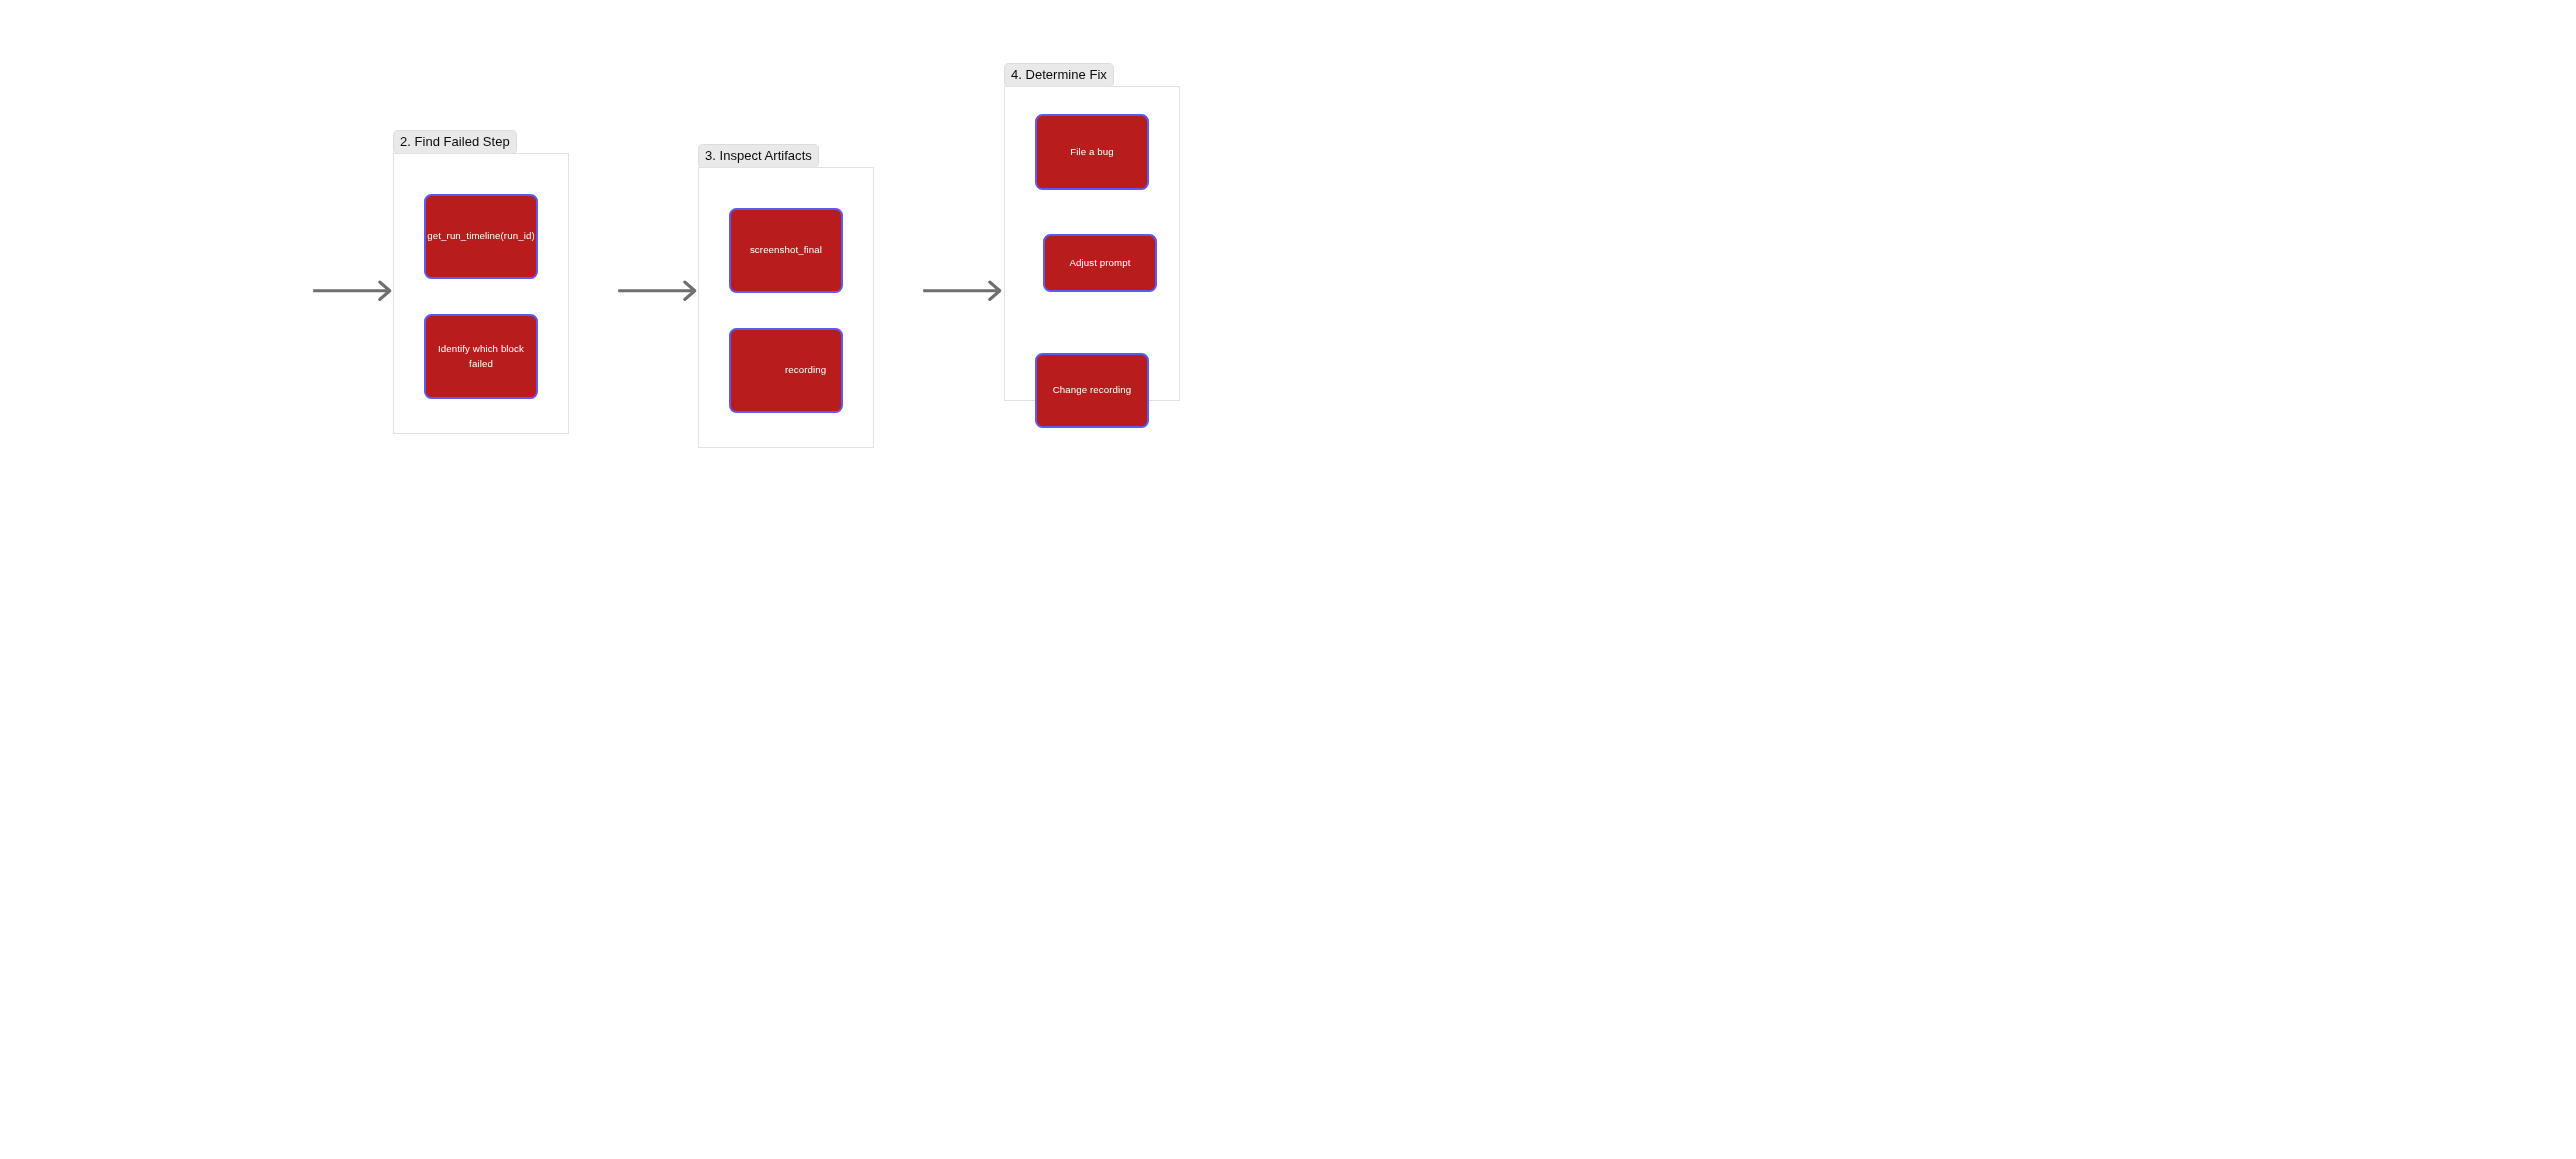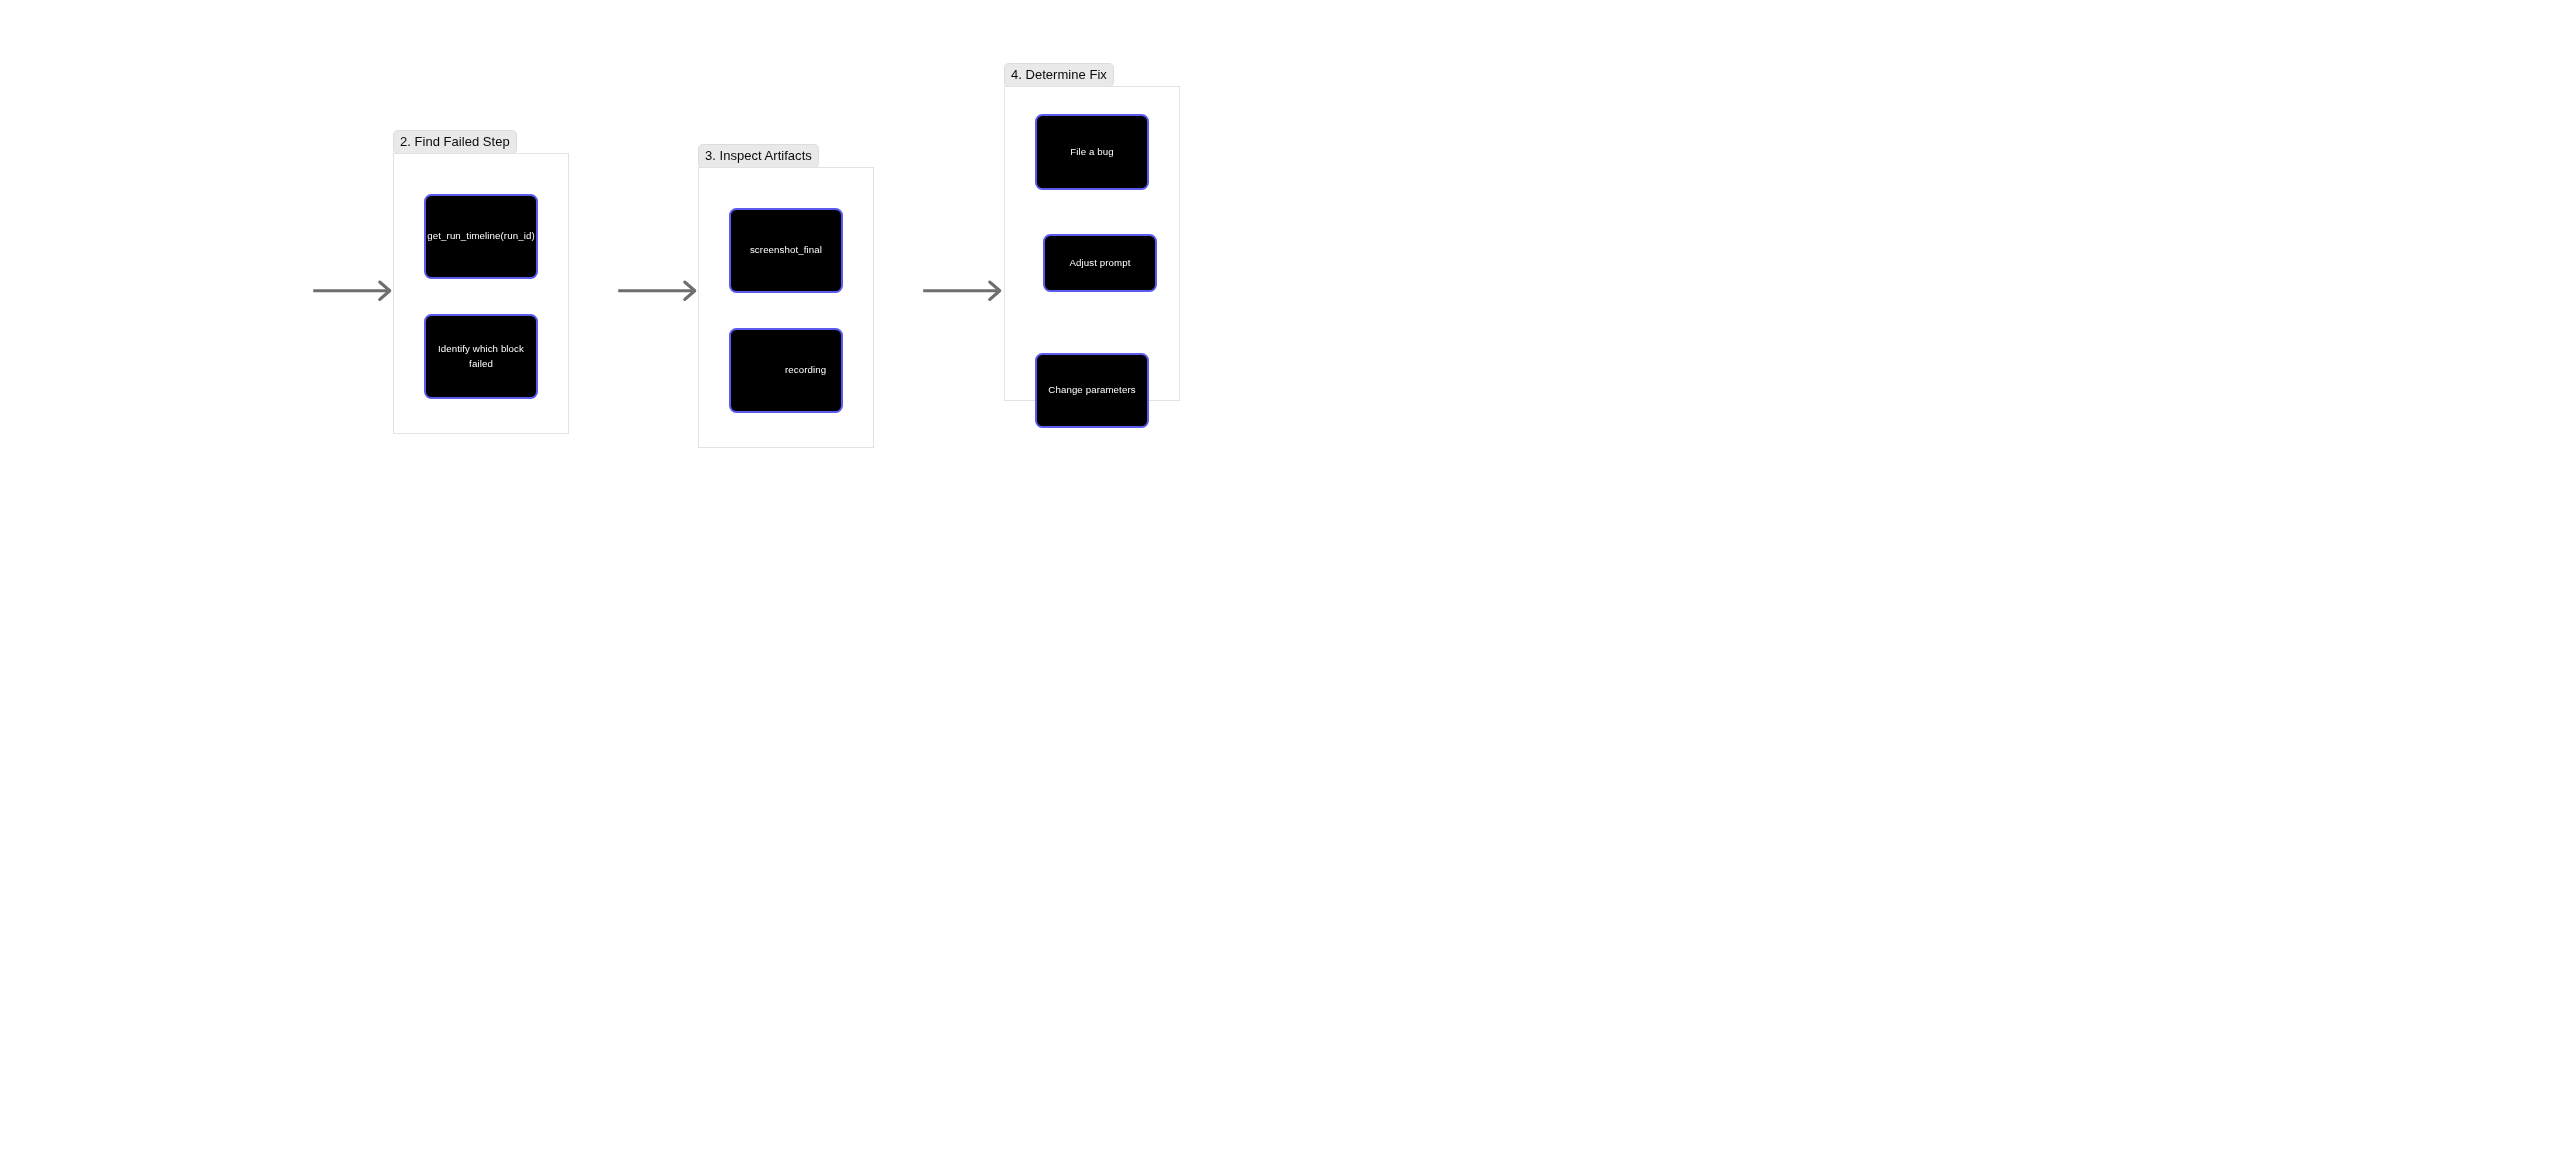--- a/index.html
+++ b/index.html
@@ -45,21 +45,21 @@
     position: absolute;
     left: 0;
     background: #ffffff;
     border: 0.7px solid #e2e2e2;
     box-sizing: border-box;
   }
 
   
   .node {
     position: absolute;
-    background: #000000;
+    background: #b91c1c;
     border: 2.7px solid #5b5bf0;
     border-radius: 7.4px;
     box-sizing: border-box;
     display: flex;
     align-items: center;
     justify-content: center;
     text-align: center;
     color: #ffffff;
     font-size: 9.7px;
     line-height: 1.45;
@@ -119,21 +119,21 @@
 
     <div class="node" style="left:31px; top:51px; width:114px; height:76px;">
       <span class="node-label">File a bug</span>
     </div>
 
     <div class="node" style="left:31px; top:171px; width:114px; height:58px;margin-left:8px;">
       <span class="node-label">Adjust prompt</span>
     </div>
 
     <div class="node" style="left:31px; top:290px; width:114px; height:75px;">
-      <span class="node-label">Change parameters</span>
+      <span class="node-label">Change recording</span>
     </div>
   </div>
 
   <div class="connector" style="left:313px; top:280px; width:81px; height:21.5px;">
     <svg width="81" height="21.5" viewBox="0 0 120 32" aria-hidden="true">
       <line x1="0" y1="16" x2="110" y2="16" stroke="#6e6e6e" stroke-width="4.5"></line>
       <polyline points="99,3 114,16 99,29" fill="none" stroke="#6e6e6e" stroke-width="4.5" stroke-linecap="round" stroke-linejoin="round"></polyline>
     </svg>
   </div>
 

